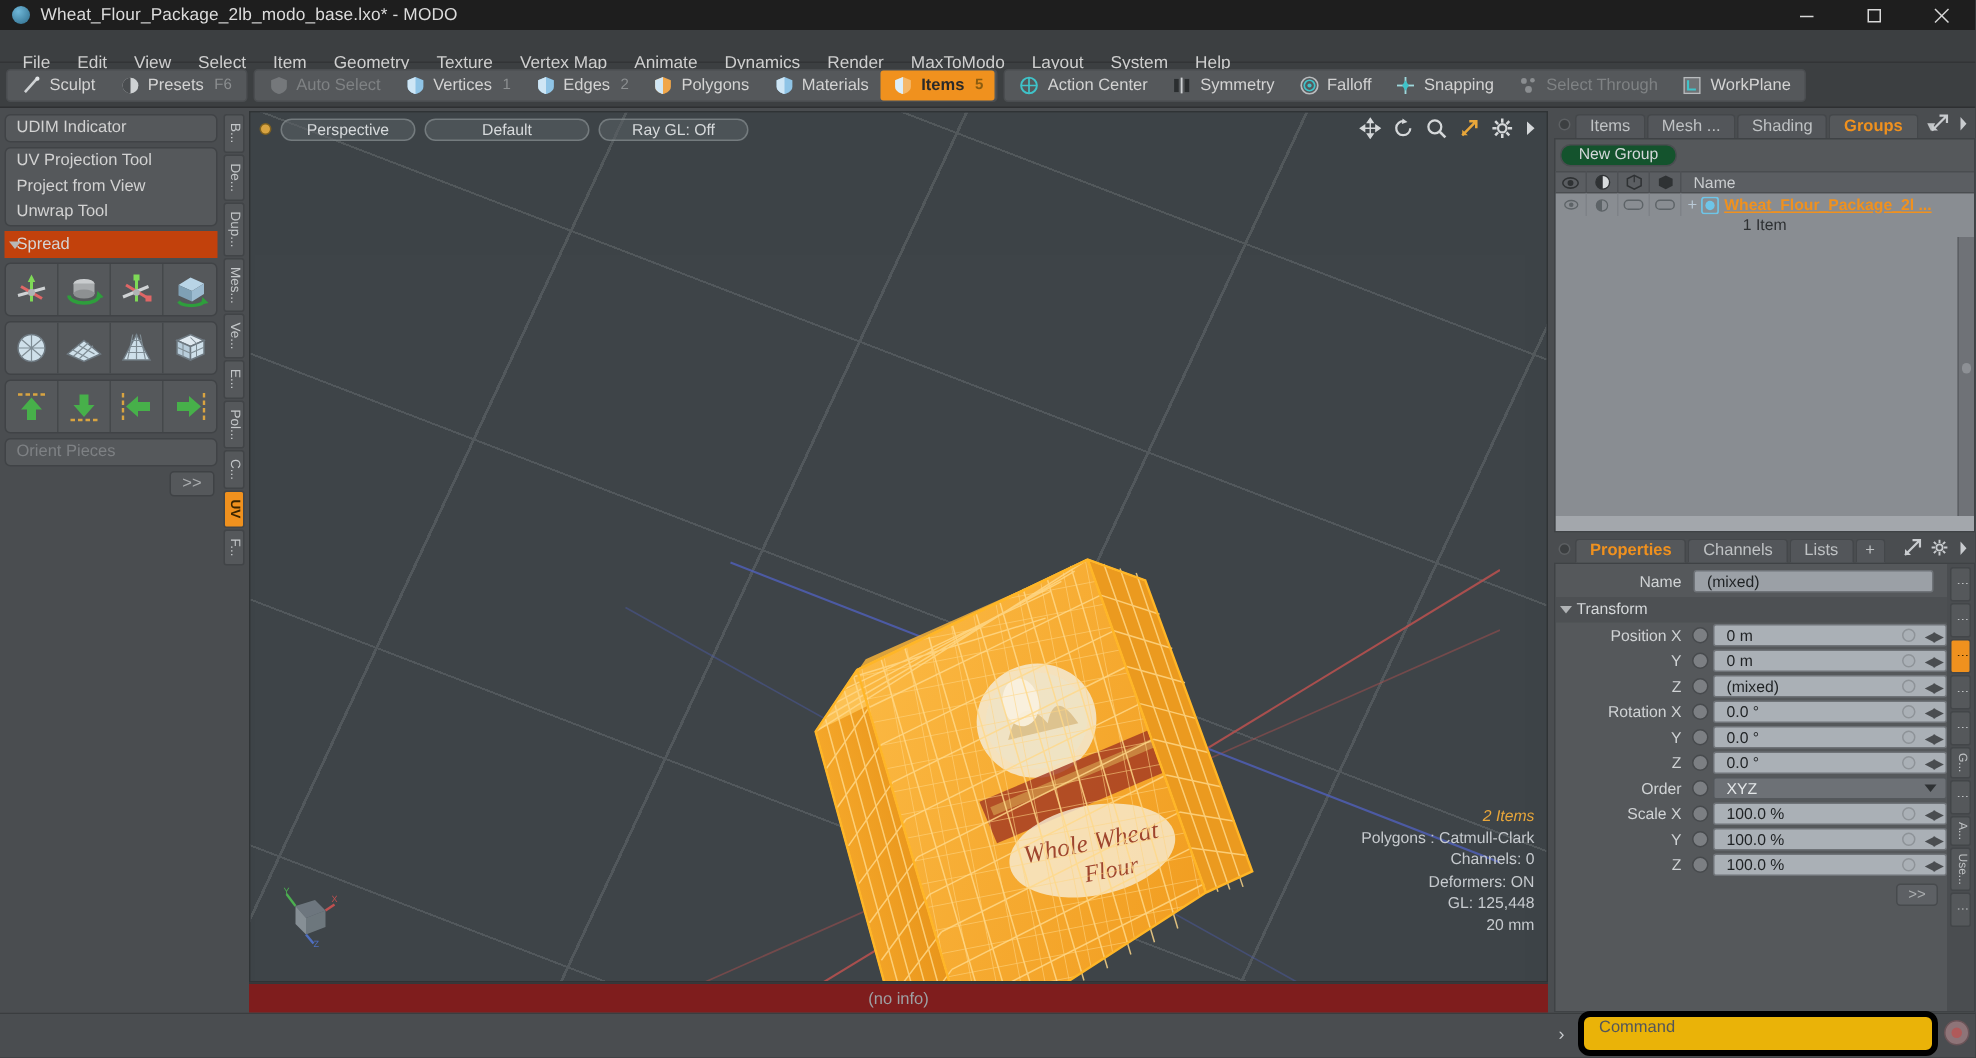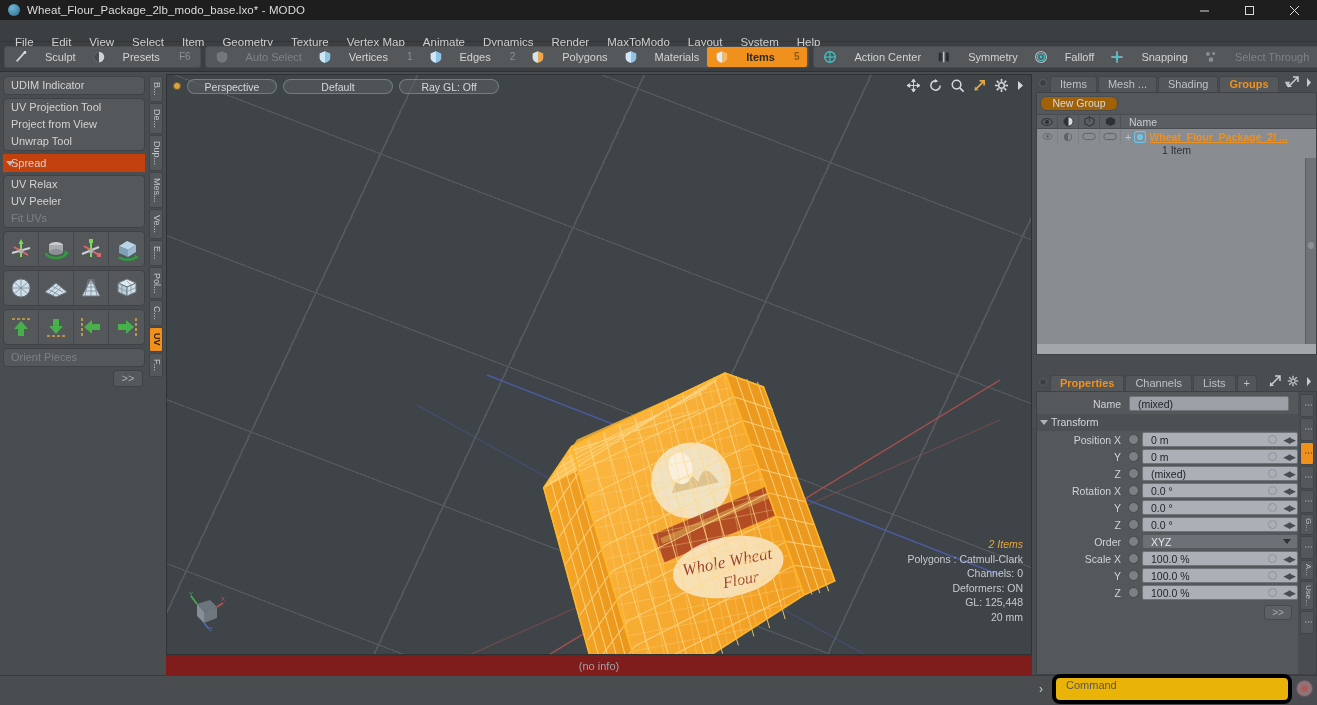--- a/index.html
+++ b/index.html
@@ -62,21 +62,21 @@
     padding: 0 4px; gap: 4px;
     border-bottom: 1px solid #2e3032;
   }
   .tgroup {
     display: flex; align-items: center; height: 22px;
     background: #55585b; border-radius: 3px;
     padding: 0 1px;
     border: 1px solid #4a4d50;
   }
   .tbtn {
-    display: flex; align-items: center; gap: 17px;
+    display: flex; align-items: center; gap: 5px;
     height: 20px; padding: 0 8px;
     color: #d3d3d3; font-size: 11px;
     border-radius: 2px; white-space: nowrap;
   }
   .tbtn.on { background: #f0911e; color: #2a2a2a; font-weight: bold; }
   .tbtn.dim { color: #7f8284; }
   .tkey { color: #8c8f91; font-size: 10px; margin-left: 2px; }
   .tbtn.on .tkey { color: #8a5c10; }
   .ico { width: 14px; height: 14px; flex: 0 0 auto; display:block; }
 
@@ -230,21 +230,21 @@
   .tabicons {
     position: absolute; right: 4px; top: 2px;
     display: flex; gap: 6px; align-items: center;
   }
   .panel-body {
     background: #55585b; border: 1px solid #3f4245;
     flex: 1; display: flex; flex-direction: column; overflow: hidden;
   }
   .newgroup {
     margin: 3px; height: 15px; width: 78px;
-    background: #a16207; border: 1px solid #4a4d50; border-radius: 7px;
+    background: #14532d; border: 1px solid #4a4d50; border-radius: 7px;
     color: #d5d8da; font-size: 10.5px; text-align: center; line-height: 13px;
   }
   .tree-head {
     height: 15px; display: flex; align-items: center;
     background: #5b5e62; border-top: 1px solid #4a4d50;
     border-bottom: 1px solid #4a4d50;
   }
   .th-col {
     width: 21px; display: flex; align-items: center; justify-content: center;
     border-right: 1px solid #4e5155; height: 15px;
@@ -279,21 +279,21 @@
     position: absolute; right: 0; top: 0; bottom: 0; width: 11px;
     background: #6f7277; border-left: 1px solid #5c5f63;
   }
   .tree-scroll .knob {
     position: absolute; left: 2px; right: 2px; top: 45%;
     height: 7px; border-radius: 4px; background: #8d9095;
   }
   .tree-foot { height: 10px; background: #a3a7ac; }
 
   
-  .props-wrap { margin-top: 18px; display: flex; flex-direction: column; flex: 1; }
+  .props-wrap { margin-top: 2px; display: flex; flex-direction: column; flex: 1; }
   .props-body {
     background: #55585b; border: 1px solid #3f4245;
     flex: 1; display: flex; overflow: hidden;
   }
   .props-main { flex: 1; padding-top: 3px; min-width: 0; }
   .prow {
     display: flex; align-items: center; height: 17px;
     padding-left: 4px; gap: 3px;
   }
   .plabel {
@@ -562,25 +562,20 @@
       </div>
 
       <div class="lbox">
         <div class="lrow">UV Projection Tool</div>
         <div class="lrow">Project from View</div>
         <div class="lrow">Unwrap Tool</div>
       </div>
 
       <div class="lsection">Spread</div>
 
-      <div class="lbox">
-        <div class="lrow">UV Relax</div>
-        <div class="lrow">UV Peeler</div>
-        <div class="lrow dim">Fit UVs</div>
-      </div>
 
       <div class="igrid">
         <div class="icell">
           <svg width="26" height="24" viewBox="0 0 26 24">
             <line x1="13" y1="20" x2="13" y2="4" stroke="#7ed957" stroke-width="2"></line>
             <polygon points="13,2 10.5,7 15.5,7" fill="#7ed957"></polygon>
             <line x1="4" y1="16" x2="22" y2="11" stroke="#cfd2d4" stroke-width="2"></line>
             <line x1="6" y1="10" x2="20" y2="18" stroke="#e06666" stroke-width="2"></line>
             <circle cx="13" cy="14" r="2.4" fill="#b0b3b5"></circle>
           </svg>

